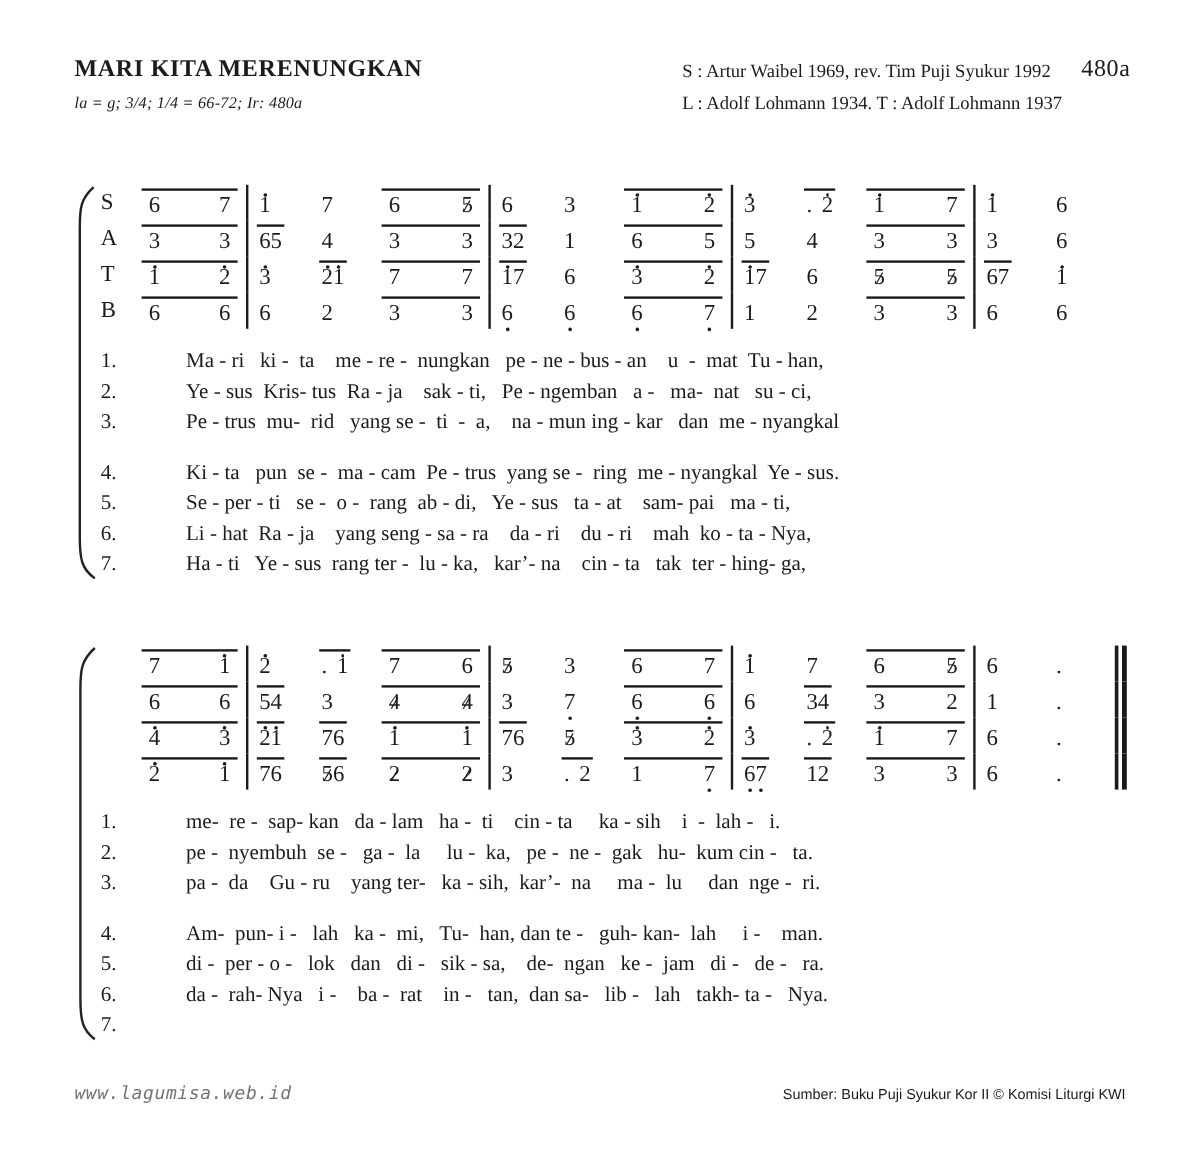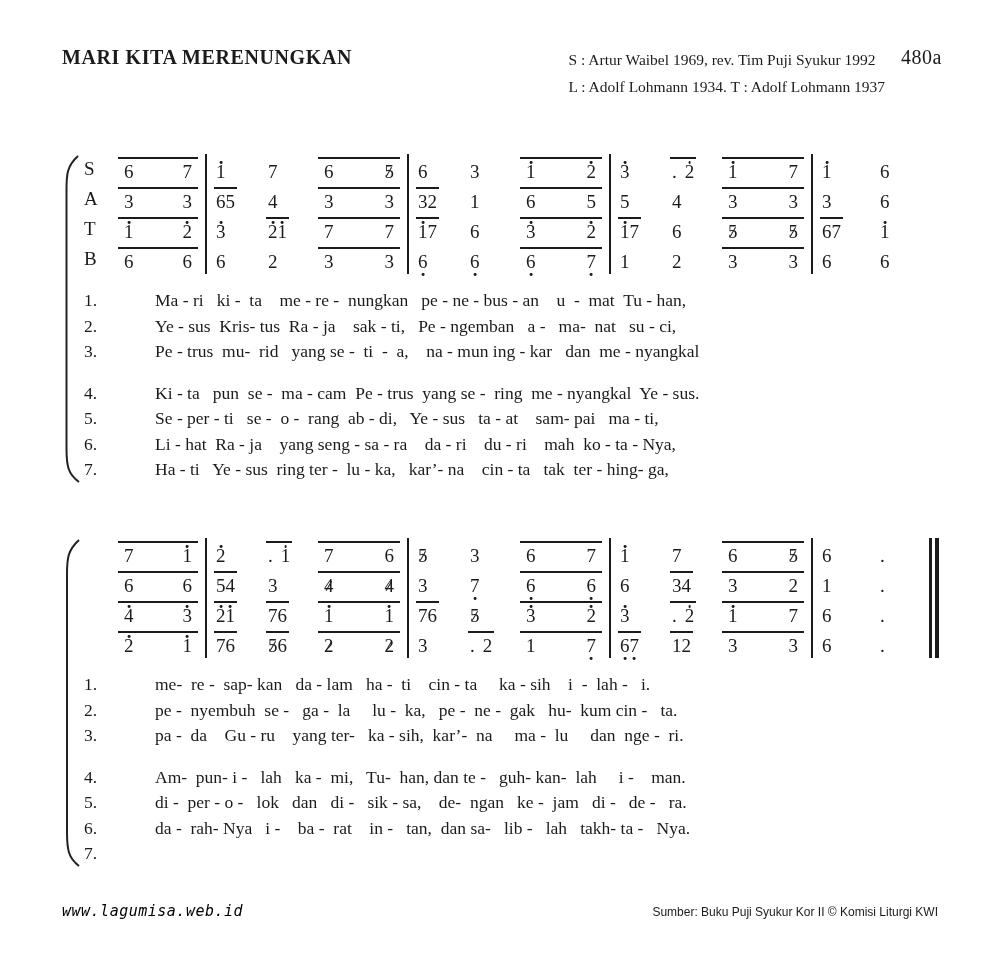--- a/index.html
+++ b/index.html
@@ -41,31 +41,32 @@
   .bl.thin{width:2.4px;margin-right:3px;}
   .bl.thick{width:4.2px;}
   
   .verses{margin-top:14px;font-size:17.5px;}
   .vline{display:flex;line-height:25.5px;}
   .vline.gap{margin-top:16px;}
   .vnum{width:34px;flex:0 0 34px;}
   .vtext{white-space:pre;margin-left:37px;}
   
   .ftr{display:flex;align-items:baseline;margin-top:34px;padding-right:4px;}
-  .url{font-family:"DejaVu Sans Mono",monospace;font-style:italic;font-size:15px;letter-spacing:.5px;color:#000000;}
+  .url{font-family:"DejaVu Sans Mono",monospace;font-style:italic;font-size:15px;letter-spacing:.5px;color:#737373;}
   .source{margin-left:auto;font-family:"Liberation Sans",sans-serif;font-size:12px;}
 </style>
 </head>
 <body>
 
 <div class="page">
 
   <div class="hdr">
     <div class="hdr-left">
       <h1 class="song-title">MARI KITA MERENUNGKAN</h1>
+      <div class="tempo">la = g;   3/4;   1/4 = 66-72;   Ir: 480a</div>
     </div>
     <div class="credits">
       <div>S : Artur Waibel 1969, rev. Tim Puji Syukur 1992</div>
       <div>L : Adolf Lohmann 1934. T : Adolf Lohmann 1937</div>
     </div>
     <div class="hymn-no">480a</div>
   </div>
 
   <div class="sysblock">
     <svg class="brace" viewBox="0 0 20 330" preserveAspectRatio="none">
@@ -409,21 +410,21 @@
           <div class="vline">
             <span class="vnum">5.</span>
             <span class="vtext">Se - per - ti   se -  o -  rang  ab - di,   Ye - sus   ta - at    sam- pai   ma - ti,</span>
           </div>
           <div class="vline">
             <span class="vnum">6.</span>
             <span class="vtext">Li - hat  Ra - ja    yang seng - sa - ra    da - ri    du - ri    mah  ko - ta - Nya,</span>
           </div>
           <div class="vline">
             <span class="vnum">7.</span>
-            <span class="vtext">Ha - ti   Ye - sus  ring ter -  lu - ka,   kar’- na    cin - ta   tak  ter - hing- ga,</span>
+            <span class="vtext">Ha - ti   Ye - sus  rang ter -  lu - ka,   kar’- na    cin - ta   tak  ter - hing- ga,</span>
           </div>
         </div>
     </div>
   </div>
 
   <div class="sysblock">
     <svg class="brace" viewBox="0 0 20 330" preserveAspectRatio="none">
       <path d="M17 2 C6 12, 5 20, 5 36 L5 294 C5 312, 6.5 320, 17 328" fill="none" stroke="#222" stroke-width="2"></path>
     </svg>
     <div class="sys-content">

